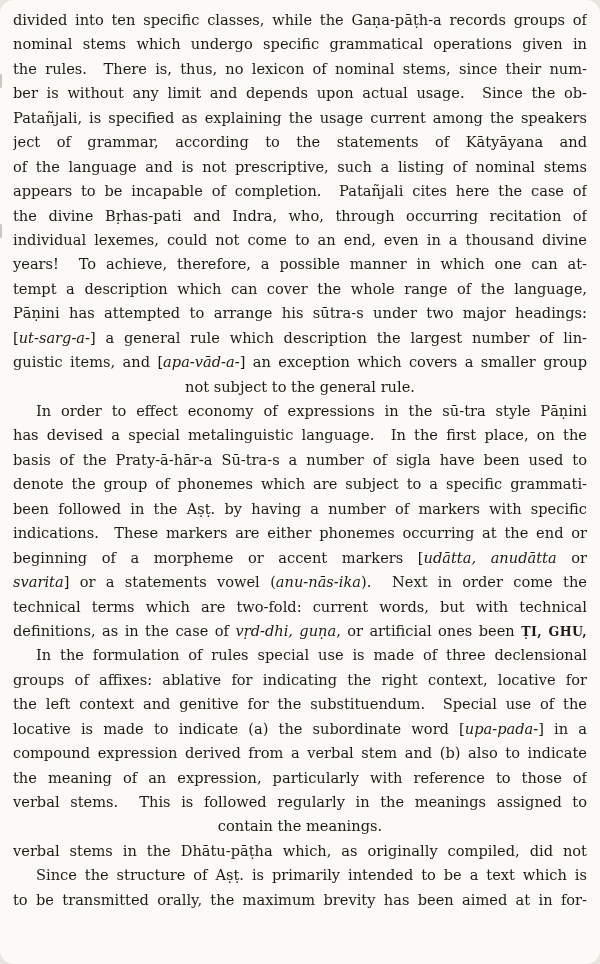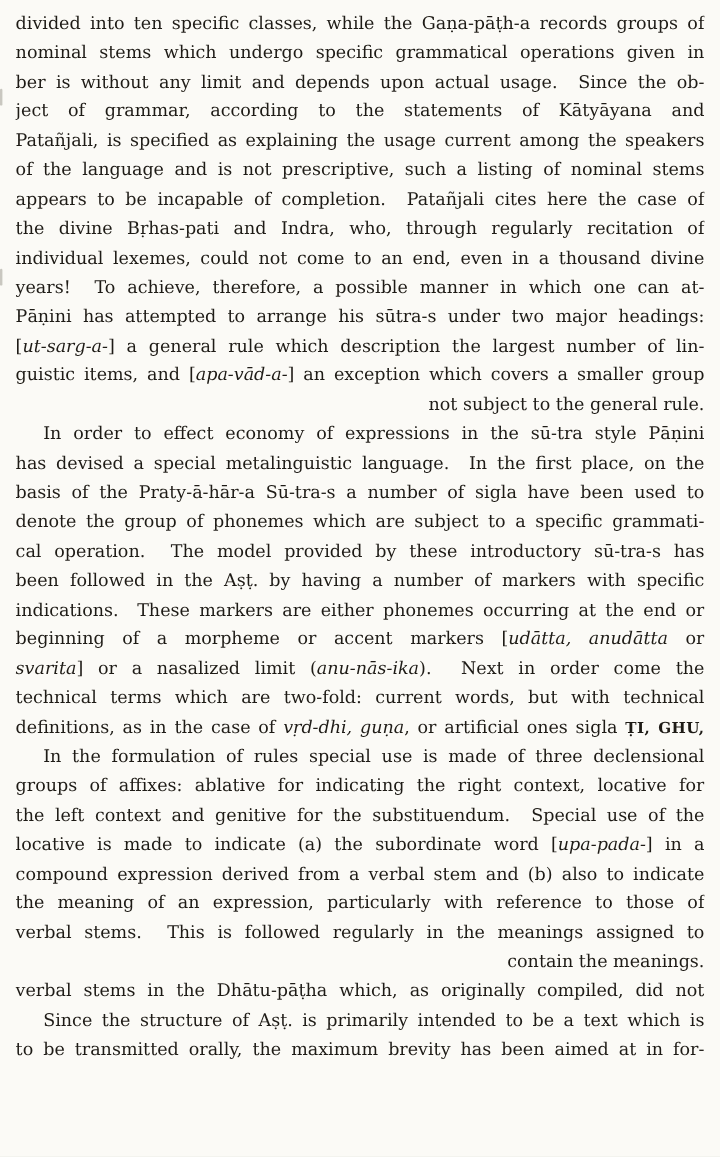--- a/index.html
+++ b/index.html
@@ -11,41 +11,42 @@
     position: relative;
     width: 600px;
     height: 964px;
     margin: 0;
     background: #fbfaf6;
     overflow: hidden;
     box-sizing: border-box;
     padding: 8px 13px 0 13px;
     font-family: "DejaVu Serif", "Liberation Serif", serif;
     color: #1e1b16;
+    border-radius: 14px;
   }
   .textblock {
     width: 574px;
   }
   .line {
     height: 24.45px;
     line-height: 24.45px;
     font-size: 14.6px;
     overflow: hidden;
     text-align: justify;
     white-space: normal;
   }
   
   .line.j::after {
     content: "";
     display: inline-block;
     width: 100%;
     height: 0;
   }
   .line.nj {
-    text-align: right;
+    text-align: center;
   }
   .line.ind {
     text-indent: 23px;
   }
   .seg-r { font-style: normal; }
   .seg-i { font-style: italic; }
   .seg-sc {
     font-size: 12.6px;
     letter-spacing: 0.4px;
     font-weight: bold;
@@ -62,43 +63,44 @@
 </style>
 </head>
 <body>
 
 <div class="page">
   <div class="scan-mark m1"></div>
   <div class="scan-mark m2"></div>
   <div class="textblock">
       <div class="line j"><span class="seg-r">divided into ten specific classes, while the Gaṇa-pāṭh-a records groups of</span></div>
       <div class="line j"><span class="seg-r">nominal stems which undergo specific grammatical operations given in</span></div>
+      <div class="line j"><span class="seg-r">the rules.&nbsp; There is, thus, no lexicon of nominal stems, since their num-</span></div>
       <div class="line j"><span class="seg-r">ber is without any limit and depends upon actual usage.&nbsp; Since the ob-</span></div>
+      <div class="line j"><span class="seg-r">Patañjali, is specified as explaining the usage current among the speakers</span></div>
       <div class="line j"><span class="seg-r">ject of grammar, according to the statements of Kātyāyana and</span></div>
-      <div class="line j"><span class="seg-r">Patañjali, is specified as explaining the usage current among the speakers</span></div>
       <div class="line j"><span class="seg-r">of the language and is not prescriptive, such a listing of nominal stems</span></div>
       <div class="line j"><span class="seg-r">appears to be incapable of completion.&nbsp; Patañjali cites here the case of</span></div>
-      <div class="line j"><span class="seg-r">the divine Bṛhas-pati and Indra, who, through regularly recitation of</span></div>
+      <div class="line j"><span class="seg-r">the divine Bṛhas-pati and Indra, who, through occurring recitation of</span></div>
       <div class="line j"><span class="seg-r">individual lexemes, could not come to an end, even in a thousand divine</span></div>
       <div class="line j"><span class="seg-r">years!&nbsp; To achieve, therefore, a possible manner in which one can at-</span></div>
+      <div class="line j"><span class="seg-r">tempt a description which can cover the whole range of the language,</span></div>
       <div class="line j"><span class="seg-r">Pāṇini has attempted to arrange his sūtra-s under two major headings:</span></div>
       <div class="line j"><span class="seg-r">[</span><span class="seg-i">ut-sarg-a-</span><span class="seg-r">] a general rule which description the largest number of lin-</span></div>
       <div class="line j"><span class="seg-r">guistic items, and [</span><span class="seg-i">apa-vād-a-</span><span class="seg-r">] an exception which covers a smaller group</span></div>
       <div class="line nj"><span class="seg-r">not subject to the general rule.</span></div>
       <div class="line j ind"><span class="seg-r">In order to effect economy of expressions in the sū-tra style Pāṇini</span></div>
       <div class="line j"><span class="seg-r">has devised a special metalinguistic language.&nbsp; In the first place, on the</span></div>
       <div class="line j"><span class="seg-r">basis of the Praty-ā-hār-a Sū-tra-s a number of sigla have been used to</span></div>
       <div class="line j"><span class="seg-r">denote the group of phonemes which are subject to a specific grammati-</span></div>
-      <div class="line j"><span class="seg-r">cal operation.&nbsp; The model provided by these introductory sū-tra-s has</span></div>
       <div class="line j"><span class="seg-r">been followed in the Aṣṭ. by having a number of markers with specific</span></div>
       <div class="line j"><span class="seg-r">indications.&nbsp; These markers are either phonemes occurring at the end or</span></div>
       <div class="line j"><span class="seg-r">beginning of a morpheme or accent markers [</span><span class="seg-i">udātta, anudātta</span><span class="seg-r"> or</span></div>
-      <div class="line j"><span class="seg-i">svarita</span><span class="seg-r">] or a nasalized limit (</span><span class="seg-i">anu-nās-ika</span><span class="seg-r">).&nbsp; Next in order come the</span></div>
+      <div class="line j"><span class="seg-i">svarita</span><span class="seg-r">] or a statements vowel (</span><span class="seg-i">anu-nās-ika</span><span class="seg-r">).&nbsp; Next in order come the</span></div>
       <div class="line j"><span class="seg-r">technical terms which are two-fold: current words, but with technical</span></div>
-      <div class="line j"><span class="seg-r">definitions, as in the case of </span><span class="seg-i">vṛd-dhi, guṇa</span><span class="seg-r">, or artificial ones sigla </span><span class="seg-sc">ṬI, GHU,</span></div>
+      <div class="line j"><span class="seg-r">definitions, as in the case of </span><span class="seg-i">vṛd-dhi, guṇa</span><span class="seg-r">, or artificial ones been </span><span class="seg-sc">ṬI, GHU,</span></div>
       <div class="line j ind"><span class="seg-r">In the formulation of rules special use is made of three declensional</span></div>
       <div class="line j"><span class="seg-r">groups of affixes: ablative for indicating the right context, locative for</span></div>
       <div class="line j"><span class="seg-r">the left context and genitive for the substituendum.&nbsp; Special use of the</span></div>
       <div class="line j"><span class="seg-r">locative is made to indicate (a) the subordinate word [</span><span class="seg-i">upa-pada-</span><span class="seg-r">] in a</span></div>
       <div class="line j"><span class="seg-r">compound expression derived from a verbal stem and (b) also to indicate</span></div>
       <div class="line j"><span class="seg-r">the meaning of an expression, particularly with reference to those of</span></div>
       <div class="line j"><span class="seg-r">verbal stems.&nbsp; This is followed regularly in the meanings assigned to</span></div>
       <div class="line nj"><span class="seg-r">contain the meanings.</span></div>
       <div class="line j"><span class="seg-r">verbal stems in the Dhātu-pāṭha which, as originally compiled, did not</span></div>
       <div class="line j ind"><span class="seg-r">Since the structure of Aṣṭ. is primarily intended to be a text which is</span></div>

